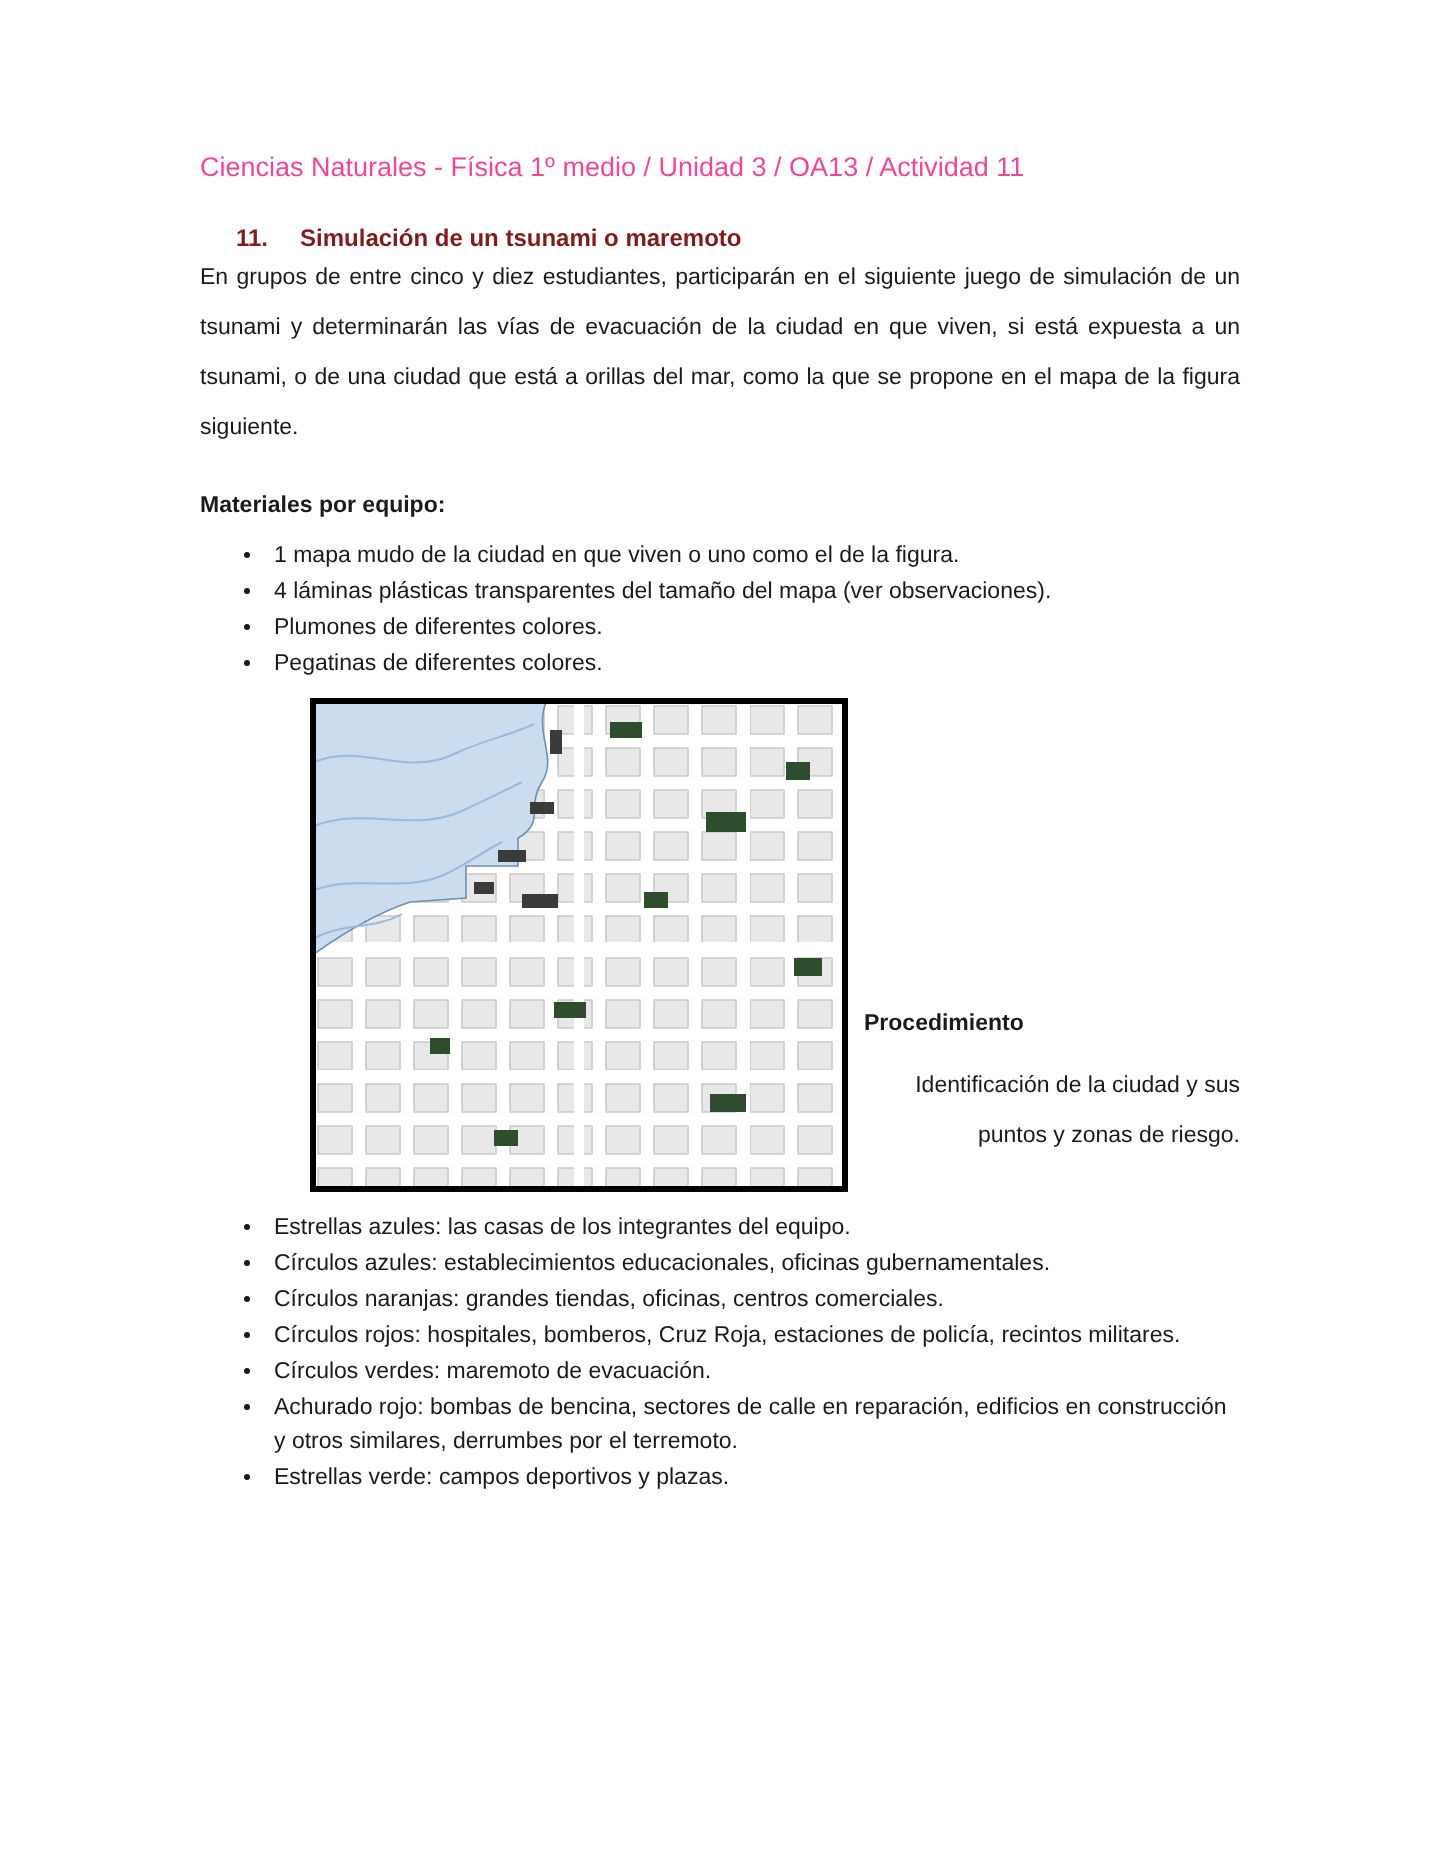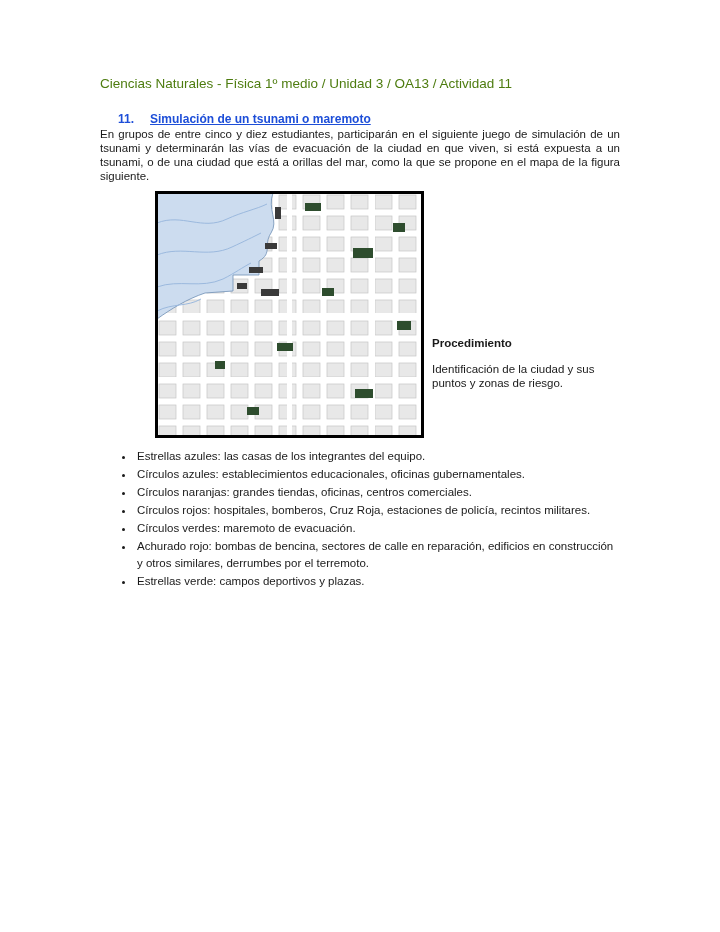--- a/index.html
+++ b/index.html
@@ -6,44 +6,43 @@
   body {
     width: 720px; height: 932px;
     background: #ffffff;
     font-family: "Liberation Sans", sans-serif;
     color: #1a1a1a;
     overflow: hidden;
   }
   .page { padding: 76px 100px 0 100px; box-sizing: border-box; }
 
   .doc-title {
-    color: #4d7c0f;
+    color: #ec4899;
     font-size: 13.5px;
     font-weight: normal;
     margin: 0 0 20px 0;
     line-height: 16px;
   }
   .activity-heading {
-    color: #1d4ed8;
+    color: #7f1d1d;
     font-weight: bold;
     font-size: 12px;
     margin: 0 0 0 18px;
     line-height: 15px;
-    text-decoration: underline;
   }
   .activity-heading .num { display: inline-block; margin-right: 16px; }
 
   .subtitle {
     font-size: 11.5px;
     margin: 26px 0 0 0;
     line-height: 17px;
   }
   p.body {
     font-size: 11.5px;
-    line-height: 14px;
+    line-height: 25px;
     text-align: justify;
     margin: 0;
   }
   .intro { margin-top: 28px; }
 
   .section-heading {
     font-size: 11.5px;
     font-weight: bold;
     margin: 18px 0 0 0;
     line-height: 17px;
@@ -66,41 +65,48 @@
     width: 265px; height: 243px;
     border: 2px solid #000;
     flex: 0 0 auto;
     background: #fff;
   }
   .procedure {
     margin-left: 8px;
     margin-top: 144px;
     width: 190px;
   }
-  .procedure .section-heading { margin-top: 0; }
-  .procedure p.body { margin-top: 10px; text-align: left; }
+  .procedure .section-heading { margin-top: 11px; }
+  .procedure p.body { margin-top: 10px; text-align: right; }
 
   .step { margin-top: 22px; }
   ul.codes { margin-top: 10px; }
 </style>
 </head>
 <body>
 
 <div class="page">
 
   <h1 class="doc-title">Ciencias Naturales - Física 1º medio / Unidad 3 / OA13 / Actividad 11</h1>
 
   <div class="activity-heading">
     <span class="num">11.</span><span>Simulación de un tsunami o maremoto</span>
   </div>
 
 
   <p class="body intro">En grupos de entre cinco y diez estudiantes, participarán en el siguiente juego de simulación de un tsunami y determinarán las vías de evacuación de la ciudad en que viven, si está expuesta a un tsunami, o de una ciudad que está a orillas del mar, como la que se propone en el mapa de la figura siguiente.</p>
 
+  <p class="section-heading">Materiales por equipo:</p>
 
+  <ul class="bullets">
+    <li>1 mapa mudo de la ciudad en que viven o uno como el de la figura.</li>
+    <li>4 láminas plásticas transparentes del tamaño del mapa (ver observaciones).</li>
+    <li>Plumones de diferentes colores.</li>
+    <li>Pegatinas de diferentes colores.</li>
+  </ul>
 
   <div class="figure-row">
     <div class="map-frame">
       <svg width="265" height="243" viewBox="0 0 265 243">
         <defs>
           <pattern id="blocks" width="24" height="21" patternUnits="userSpaceOnUse">
             <rect width="24" height="21" fill="#ffffff"></rect>
             <rect x="2" y="2" width="17" height="14" fill="#e8e8e8" stroke="#c6c6c6" stroke-width="0.7"></rect>
           </pattern>
         </defs>

